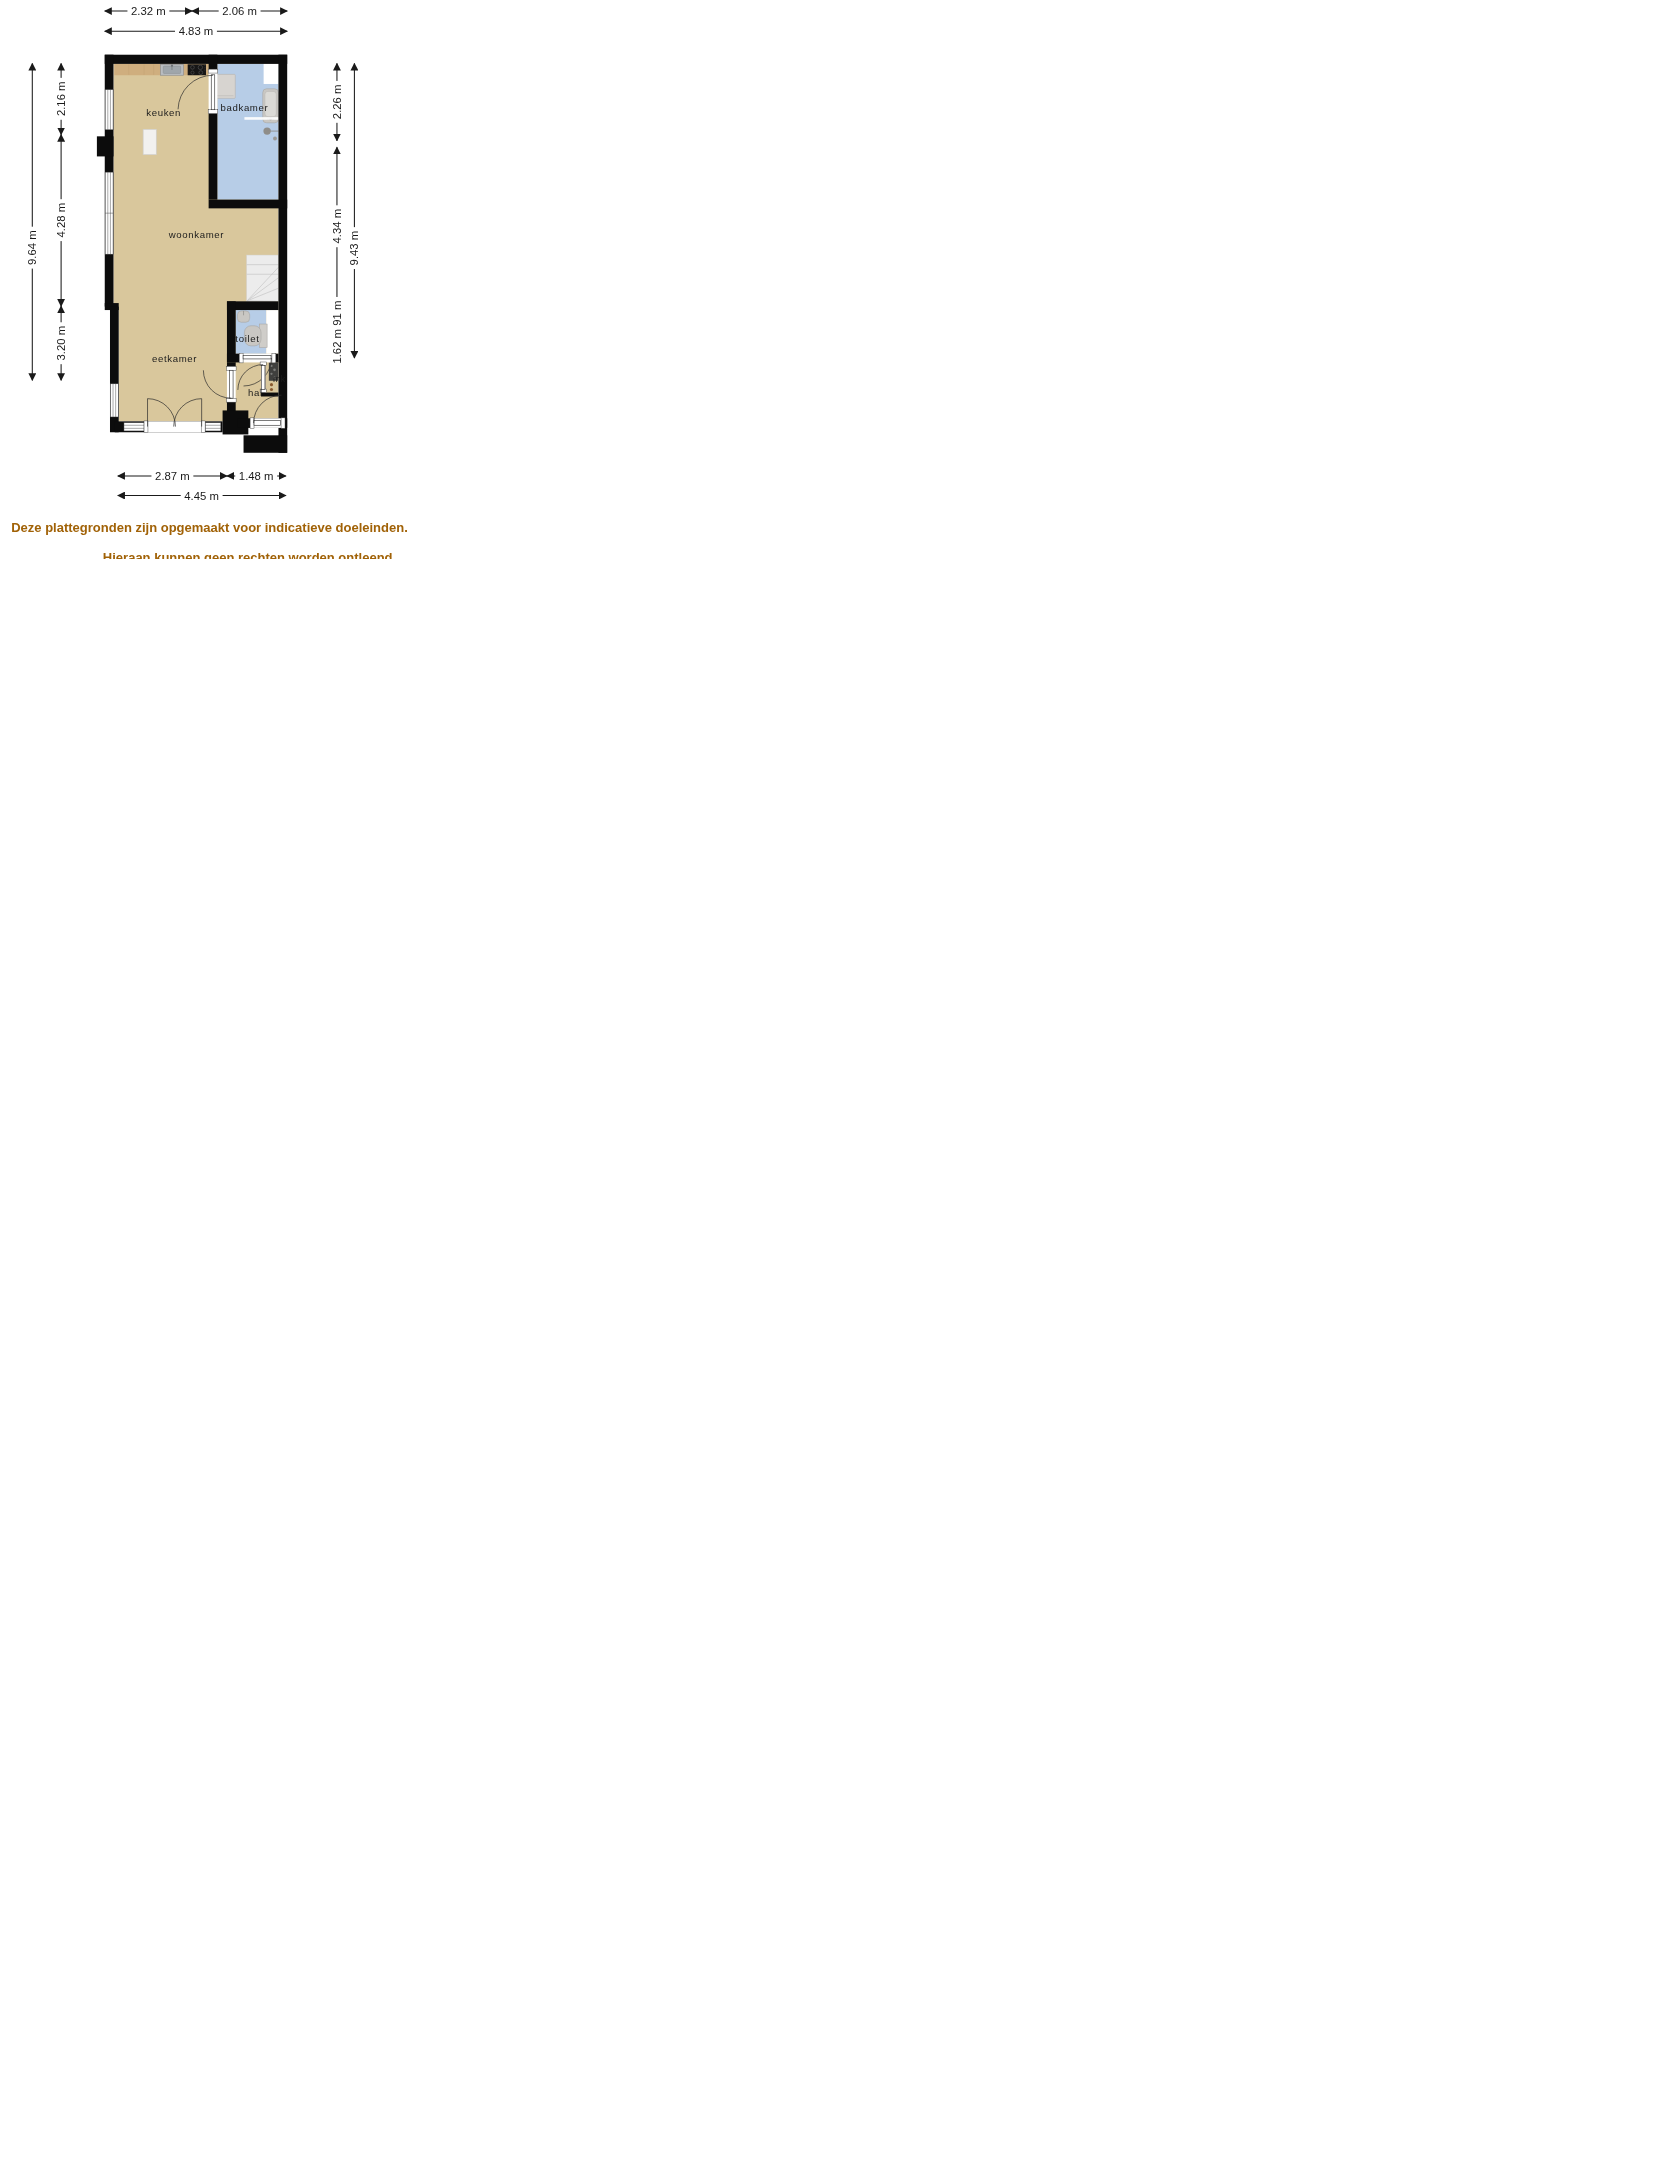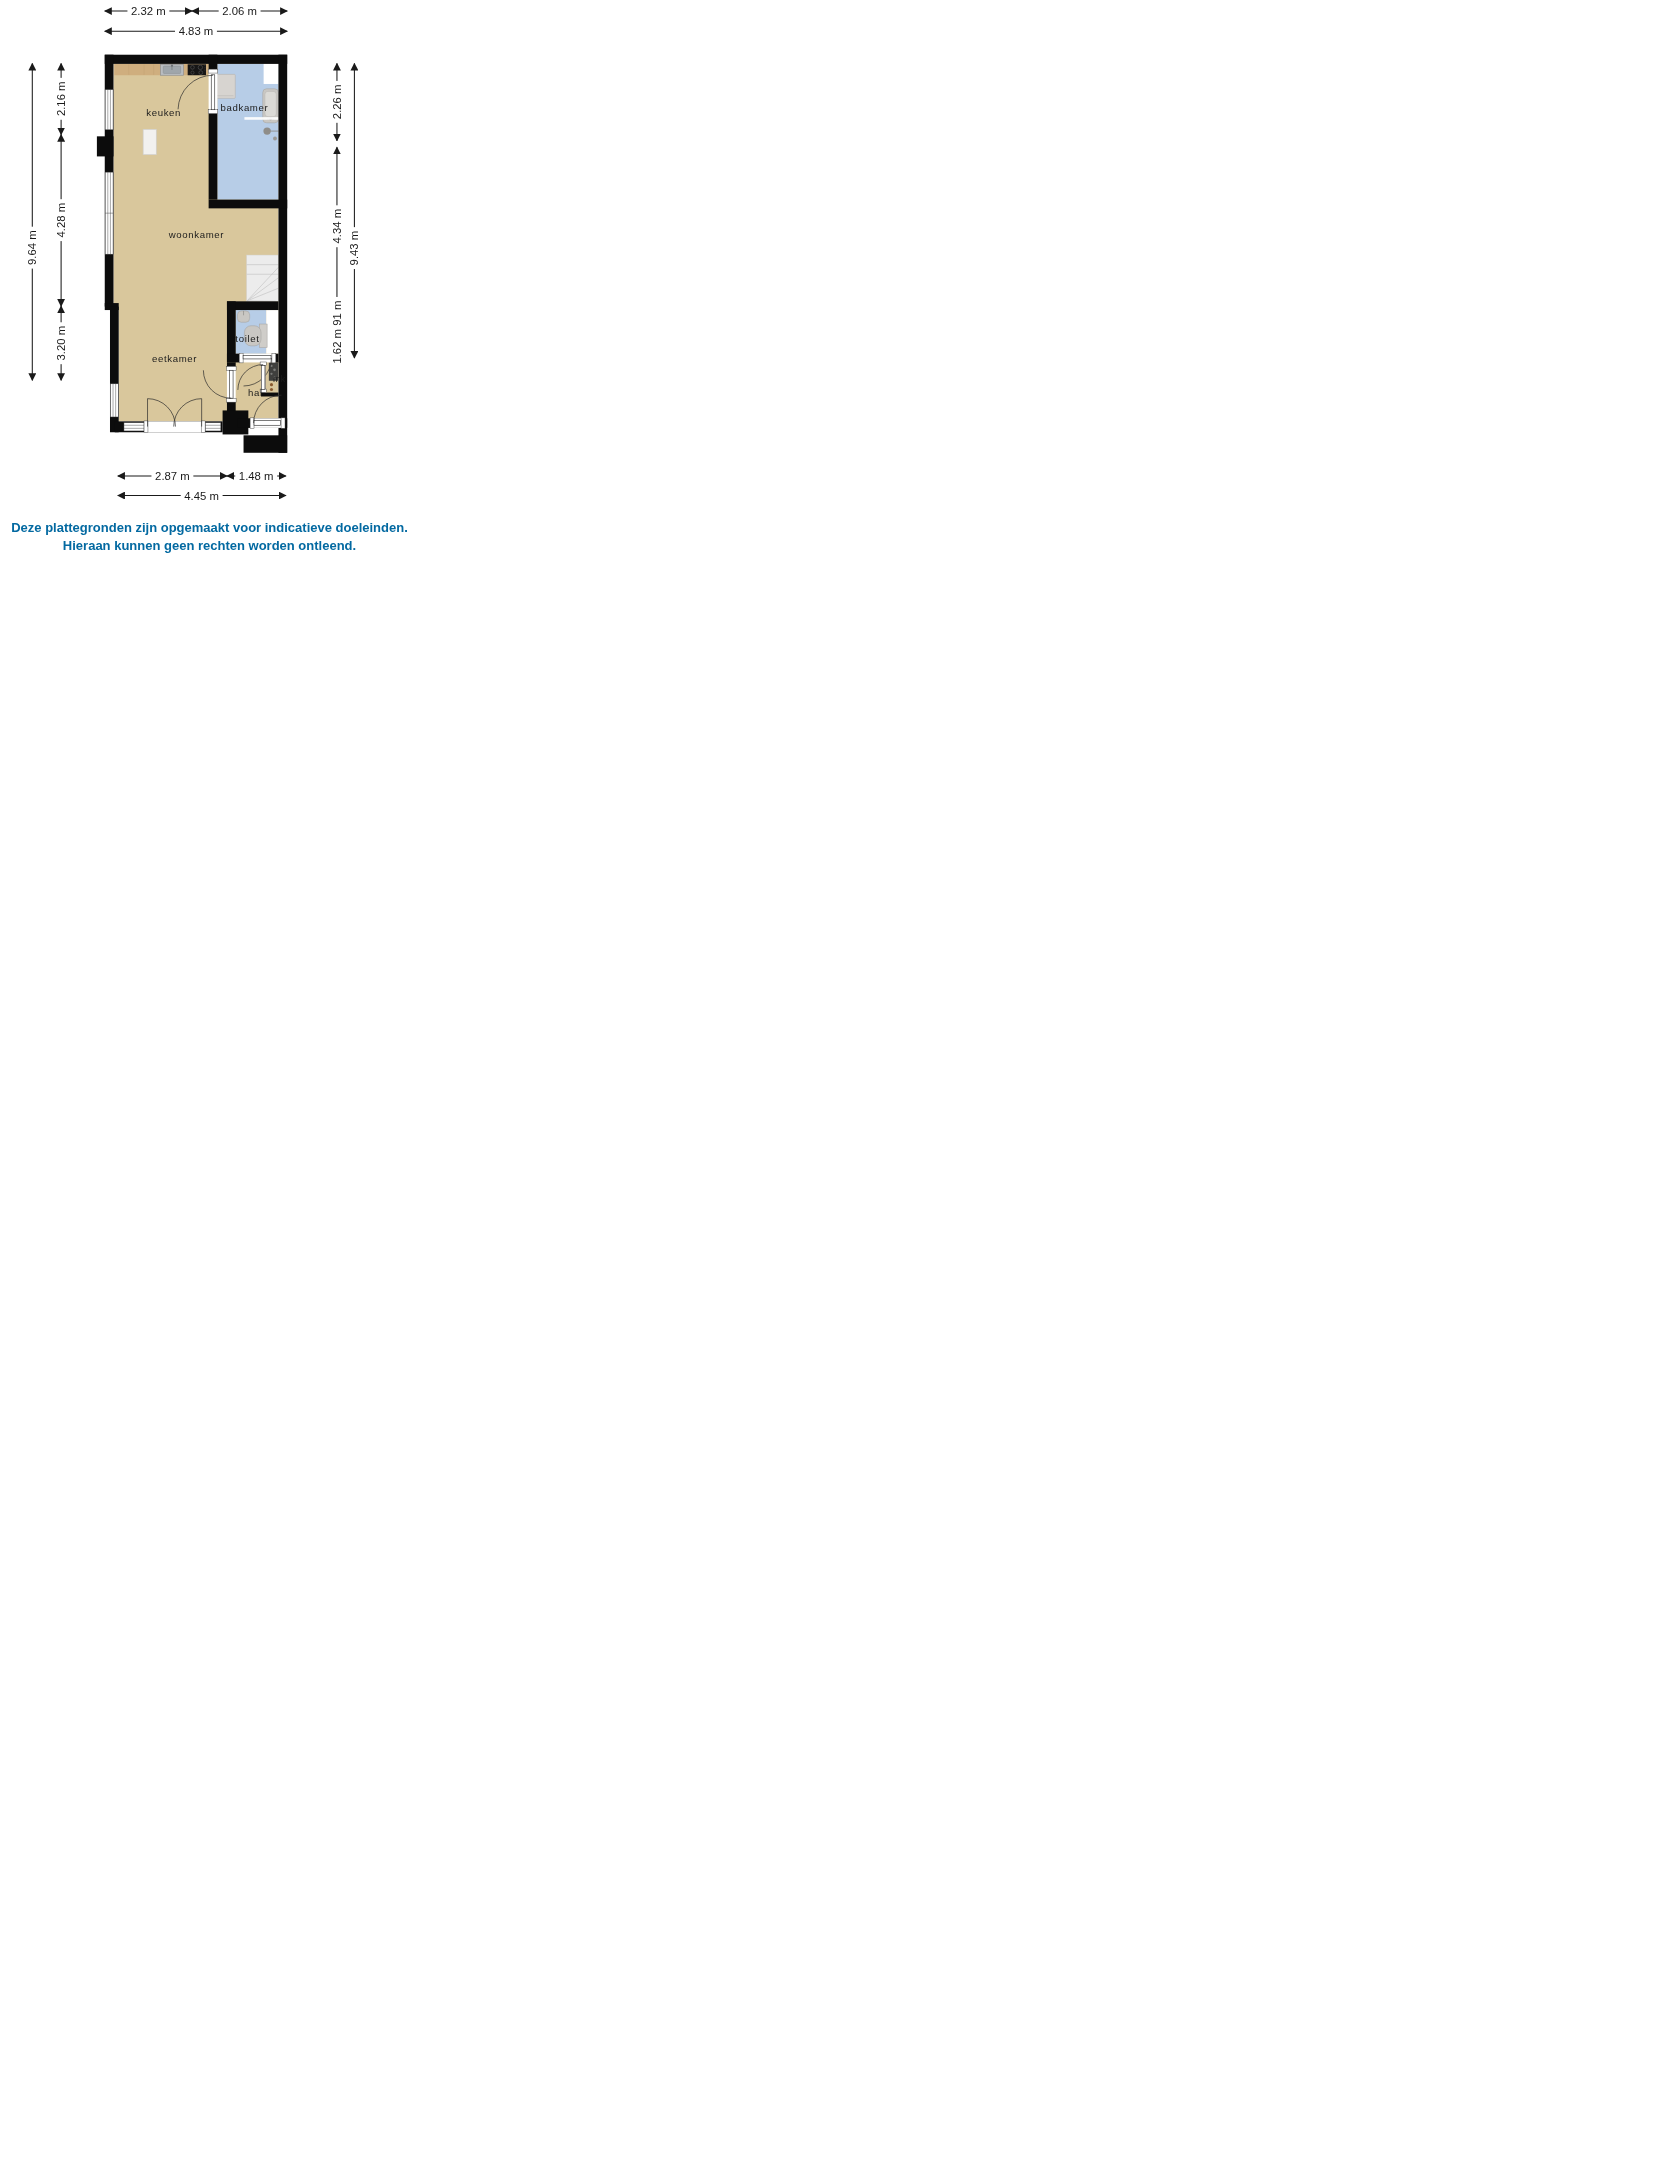--- a/index.html
+++ b/index.html
@@ -20,21 +20,21 @@
   .winbar{stroke:#3a3a3a;stroke-width:1;}
   .fix{fill:var(--fixture);stroke:#a3a19d;stroke-width:1.2;}
   .fix-light{fill:#dbdad6;stroke:#b3b1ad;stroke-width:1;}
   .room-label{fill:#1b1b1b;font-size:22px;letter-spacing:1.5px;}
   .room-label-sm{fill:#1b1b1b;font-size:20px;letter-spacing:1px;}
   .dim-line{stroke:var(--dim);stroke-width:2.4;fill:none;}
   .dim-label{fill:var(--dim);font-size:26px;}
   .dim-bg{fill:#ffffff;}
   text{text-anchor:middle;dominant-baseline:central;}
   .footer-line{position:absolute;left:0;width:100%;text-align:center;
-    font-weight:bold;font-size:13px;color:#0369a1;}
+    font-weight:bold;font-size:13px;color:#a16207;}
 </style>
 </head>
 <body>
 
 <div class="page">
 <svg viewBox="0 0 960 1280" width="419" height="559">
   <defs>
     <marker id="arr" viewBox="0 0 10 10" refX="9" refY="5" markerWidth="7.5" markerHeight="7.5" orient="auto-start-reverse">
       <path d="M0,0 L10,5 L0,10 z" fill="#1a1a1a"></path>
     </marker>
@@ -330,15 +330,15 @@
     <text class="dim-label" x="587" y="1090">1.48 m</text>
   </g>
   <g>
     <line class="dim-line" x1="270" y1="1135" x2="655" y2="1135" marker-start="url(#arr)" marker-end="url(#arr)"></line>
     <rect class="dim-bg" x="414" y="1119" width="96" height="32"></rect>
     <text class="dim-label" x="462" y="1135">4.45 m</text>
   </g>
 </svg>
 
   <div class="footer-line" style="top:520px;">Deze plattegronden zijn opgemaakt voor indicatieve doeleinden.</div>
-  <div class="footer-line" style="top:538px;">Hieraan kunnen geen rechten worden ontleend.</div>
+  <div class="footer-line" style="top:550px;padding-left:40px;">Hieraan kunnen geen rechten worden ontleend.</div>
 </div>
 
 
 </body></html>

